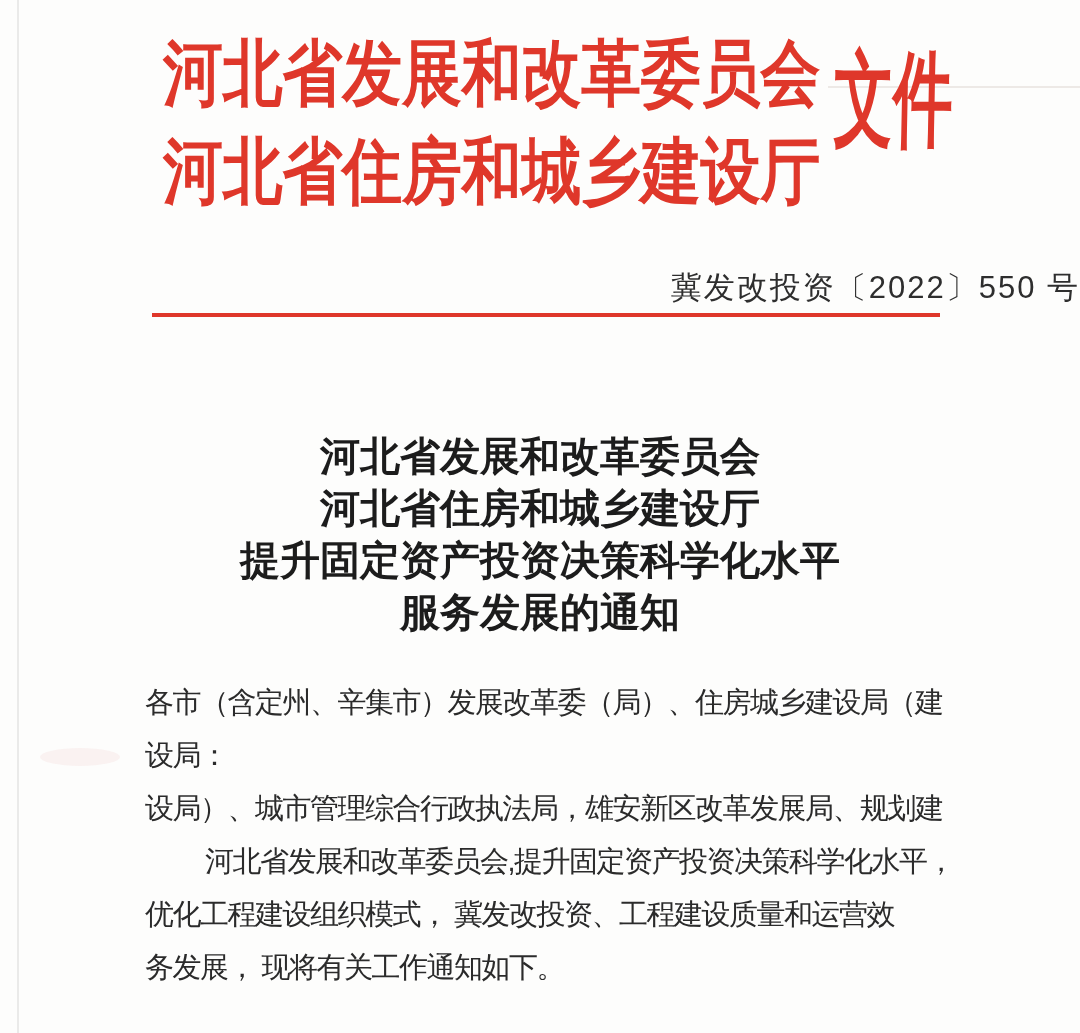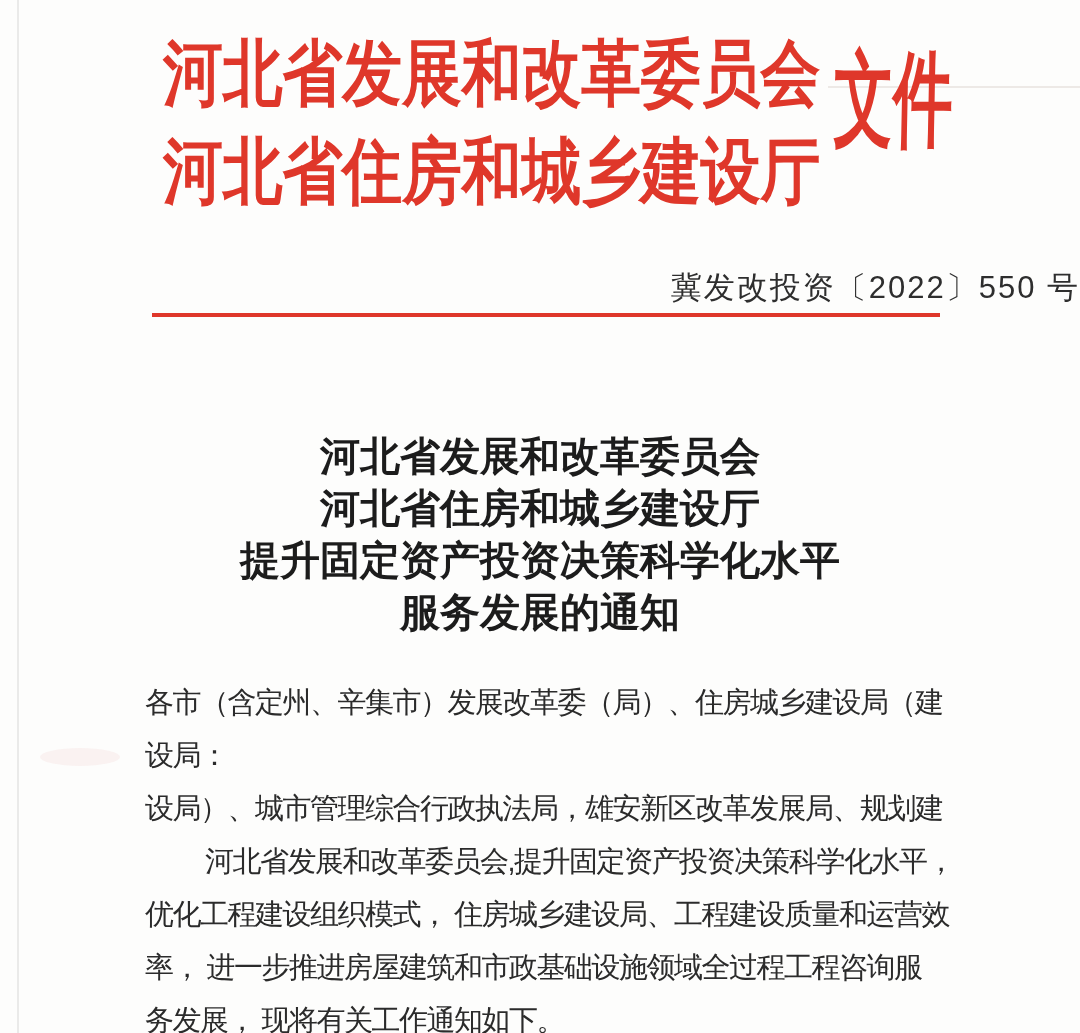--- a/index.html
+++ b/index.html
@@ -127,18 +127,17 @@
     <div class="title-line">河北省住房和城乡建设厅</div>
     <div class="title-line">提升固定资产投资决策科学化水平</div>
     <div class="title-line">服务发展的通知</div>
   </div>
 
   <div class="body-text">
     <div class="body-line">各市（含定州、辛集市）发展改革委（局）、住房城乡建设局（建</div>
     <div class="body-line">设局：</div>
     <div class="body-line">设局）、城市管理综合行政执法局，雄安新区改革发展局、规划建</div>
     <div class="body-line indent">河北省发展和改革委员会,提升固定资产投资决策科学化水平，</div>
-    <div class="body-line">优化工程建设组织模式， 住房城乡建设局、工程建设质量和运营效</div>
-    <div class="body-line">率， 进一步推进房屋建筑和市政基础设施领域全过程工程咨询服</div>
+    <div class="body-line">优化工程建设组织模式， 冀发改投资、工程建设质量和运营效</div>
     <div class="body-line">务发展， 现将有关工作通知如下。</div>
   </div>
 
 </div>
 
 </body></html>

